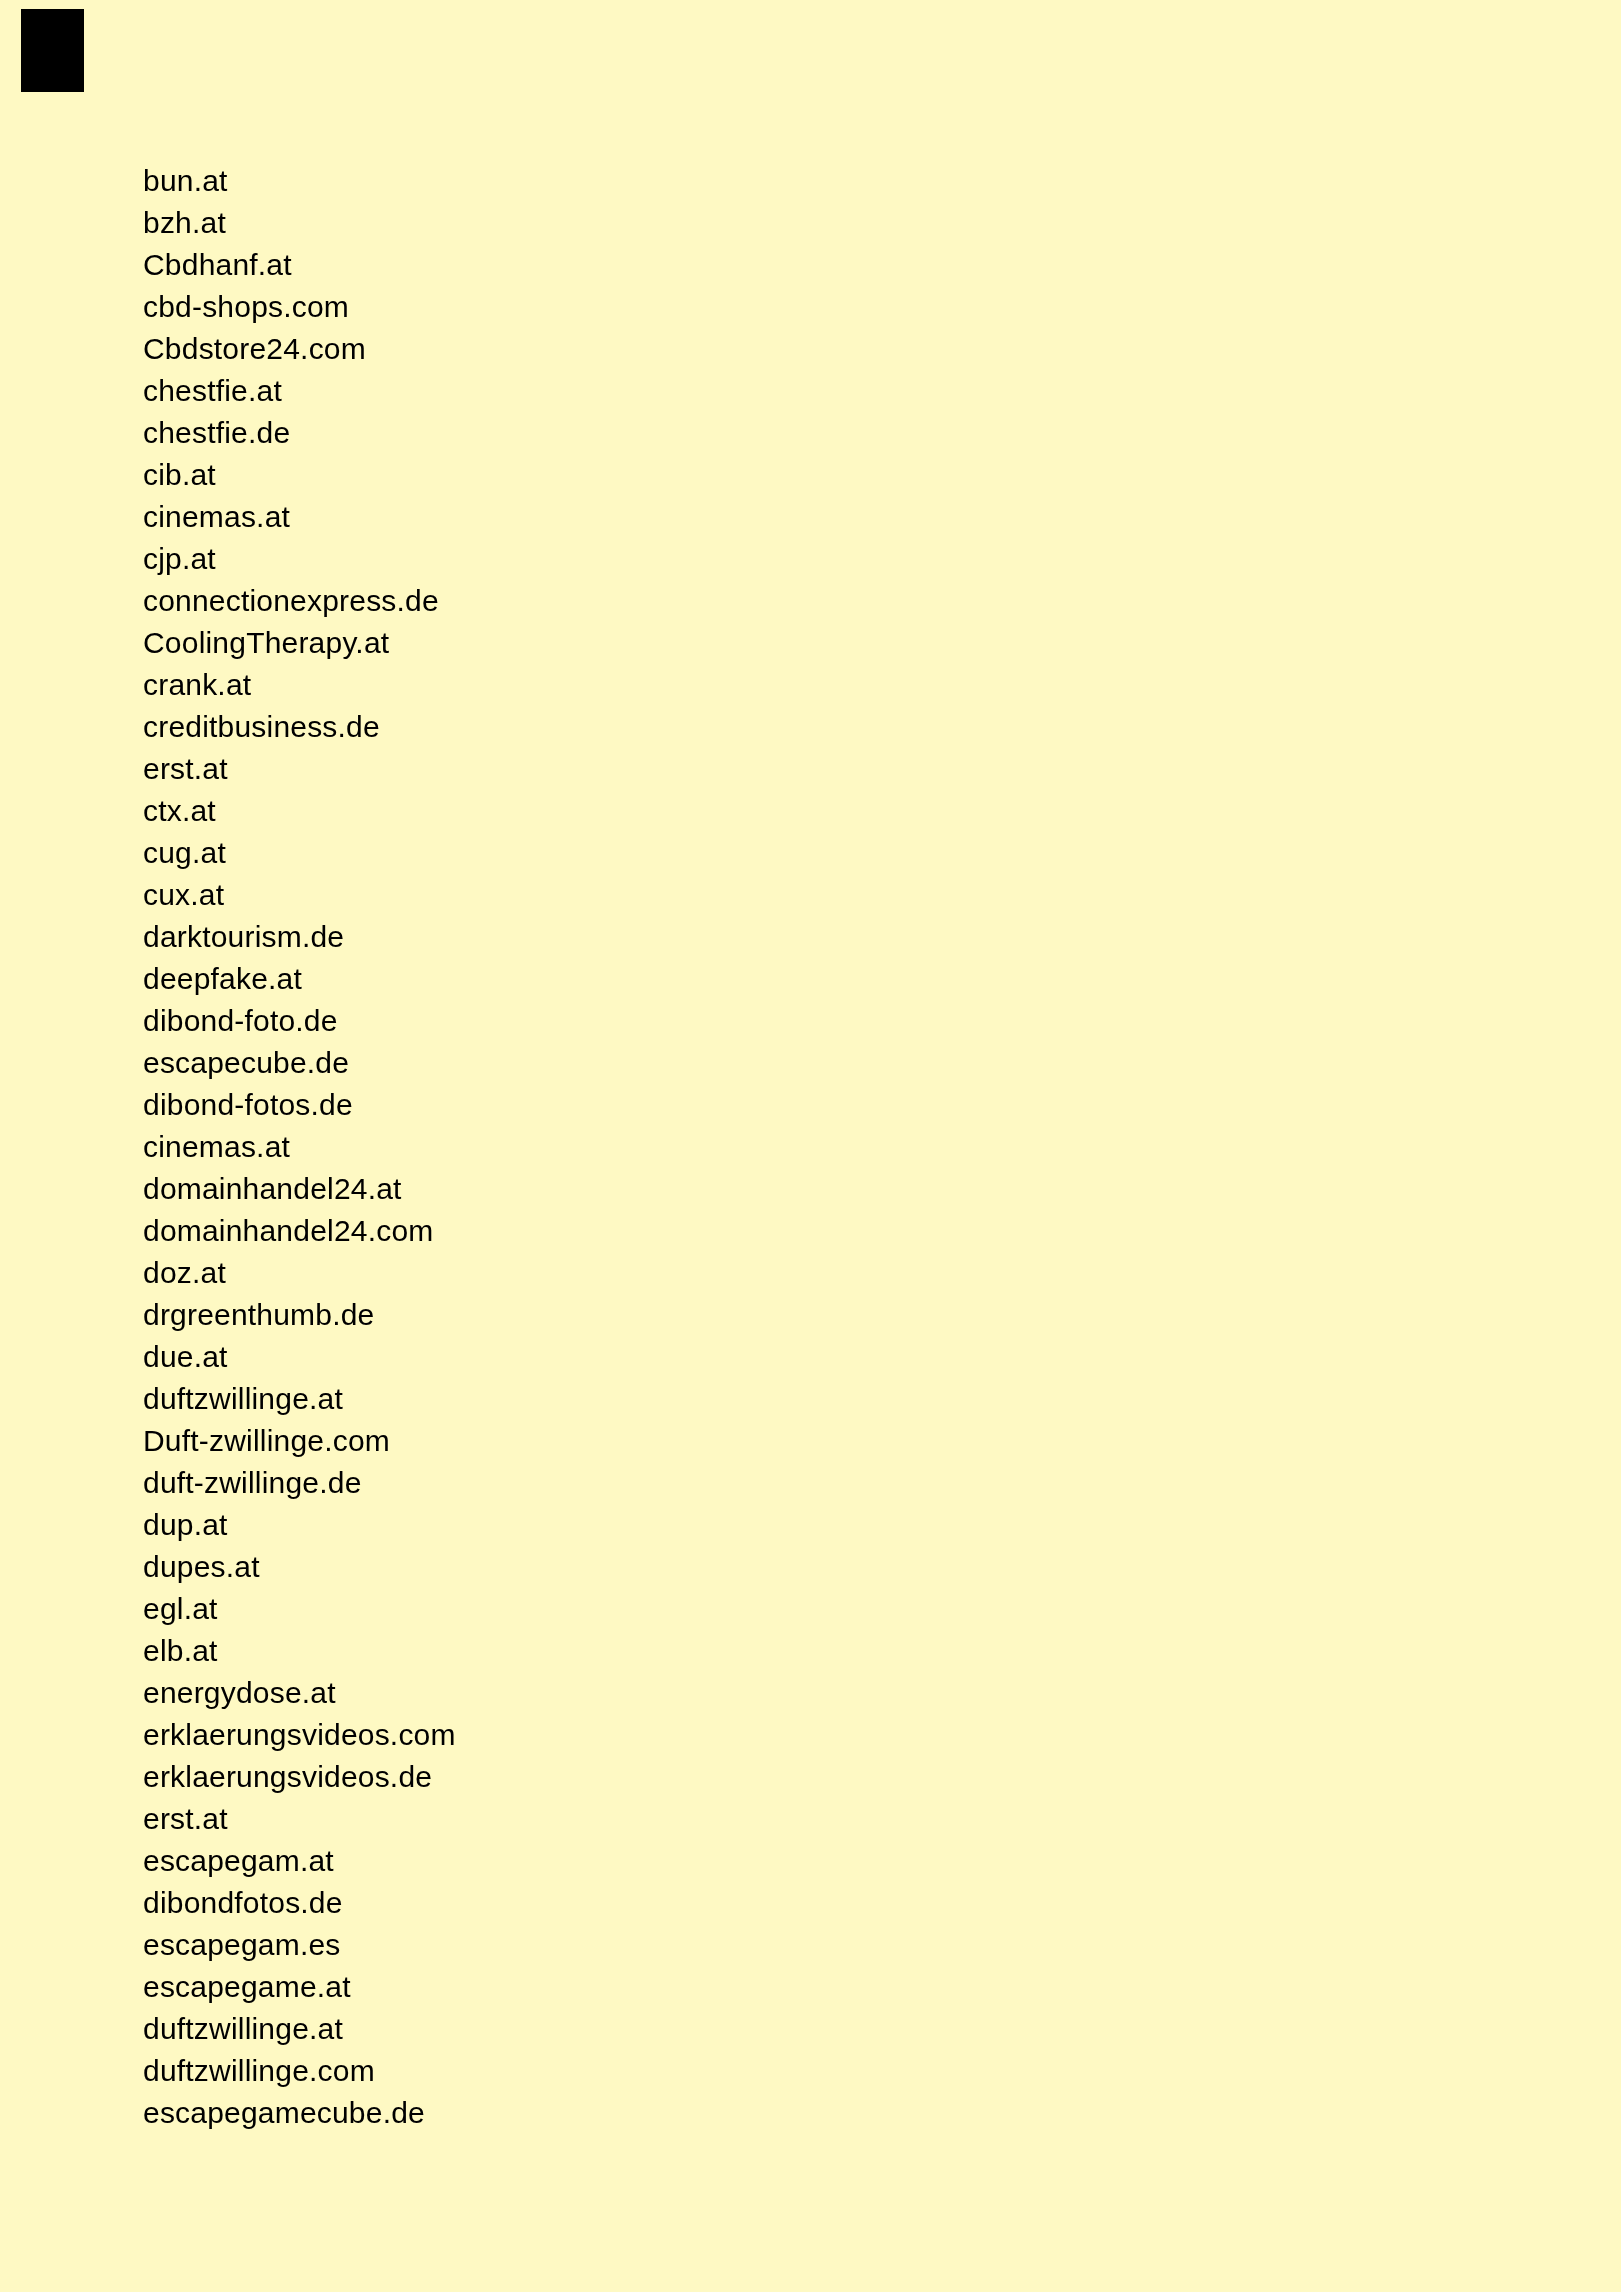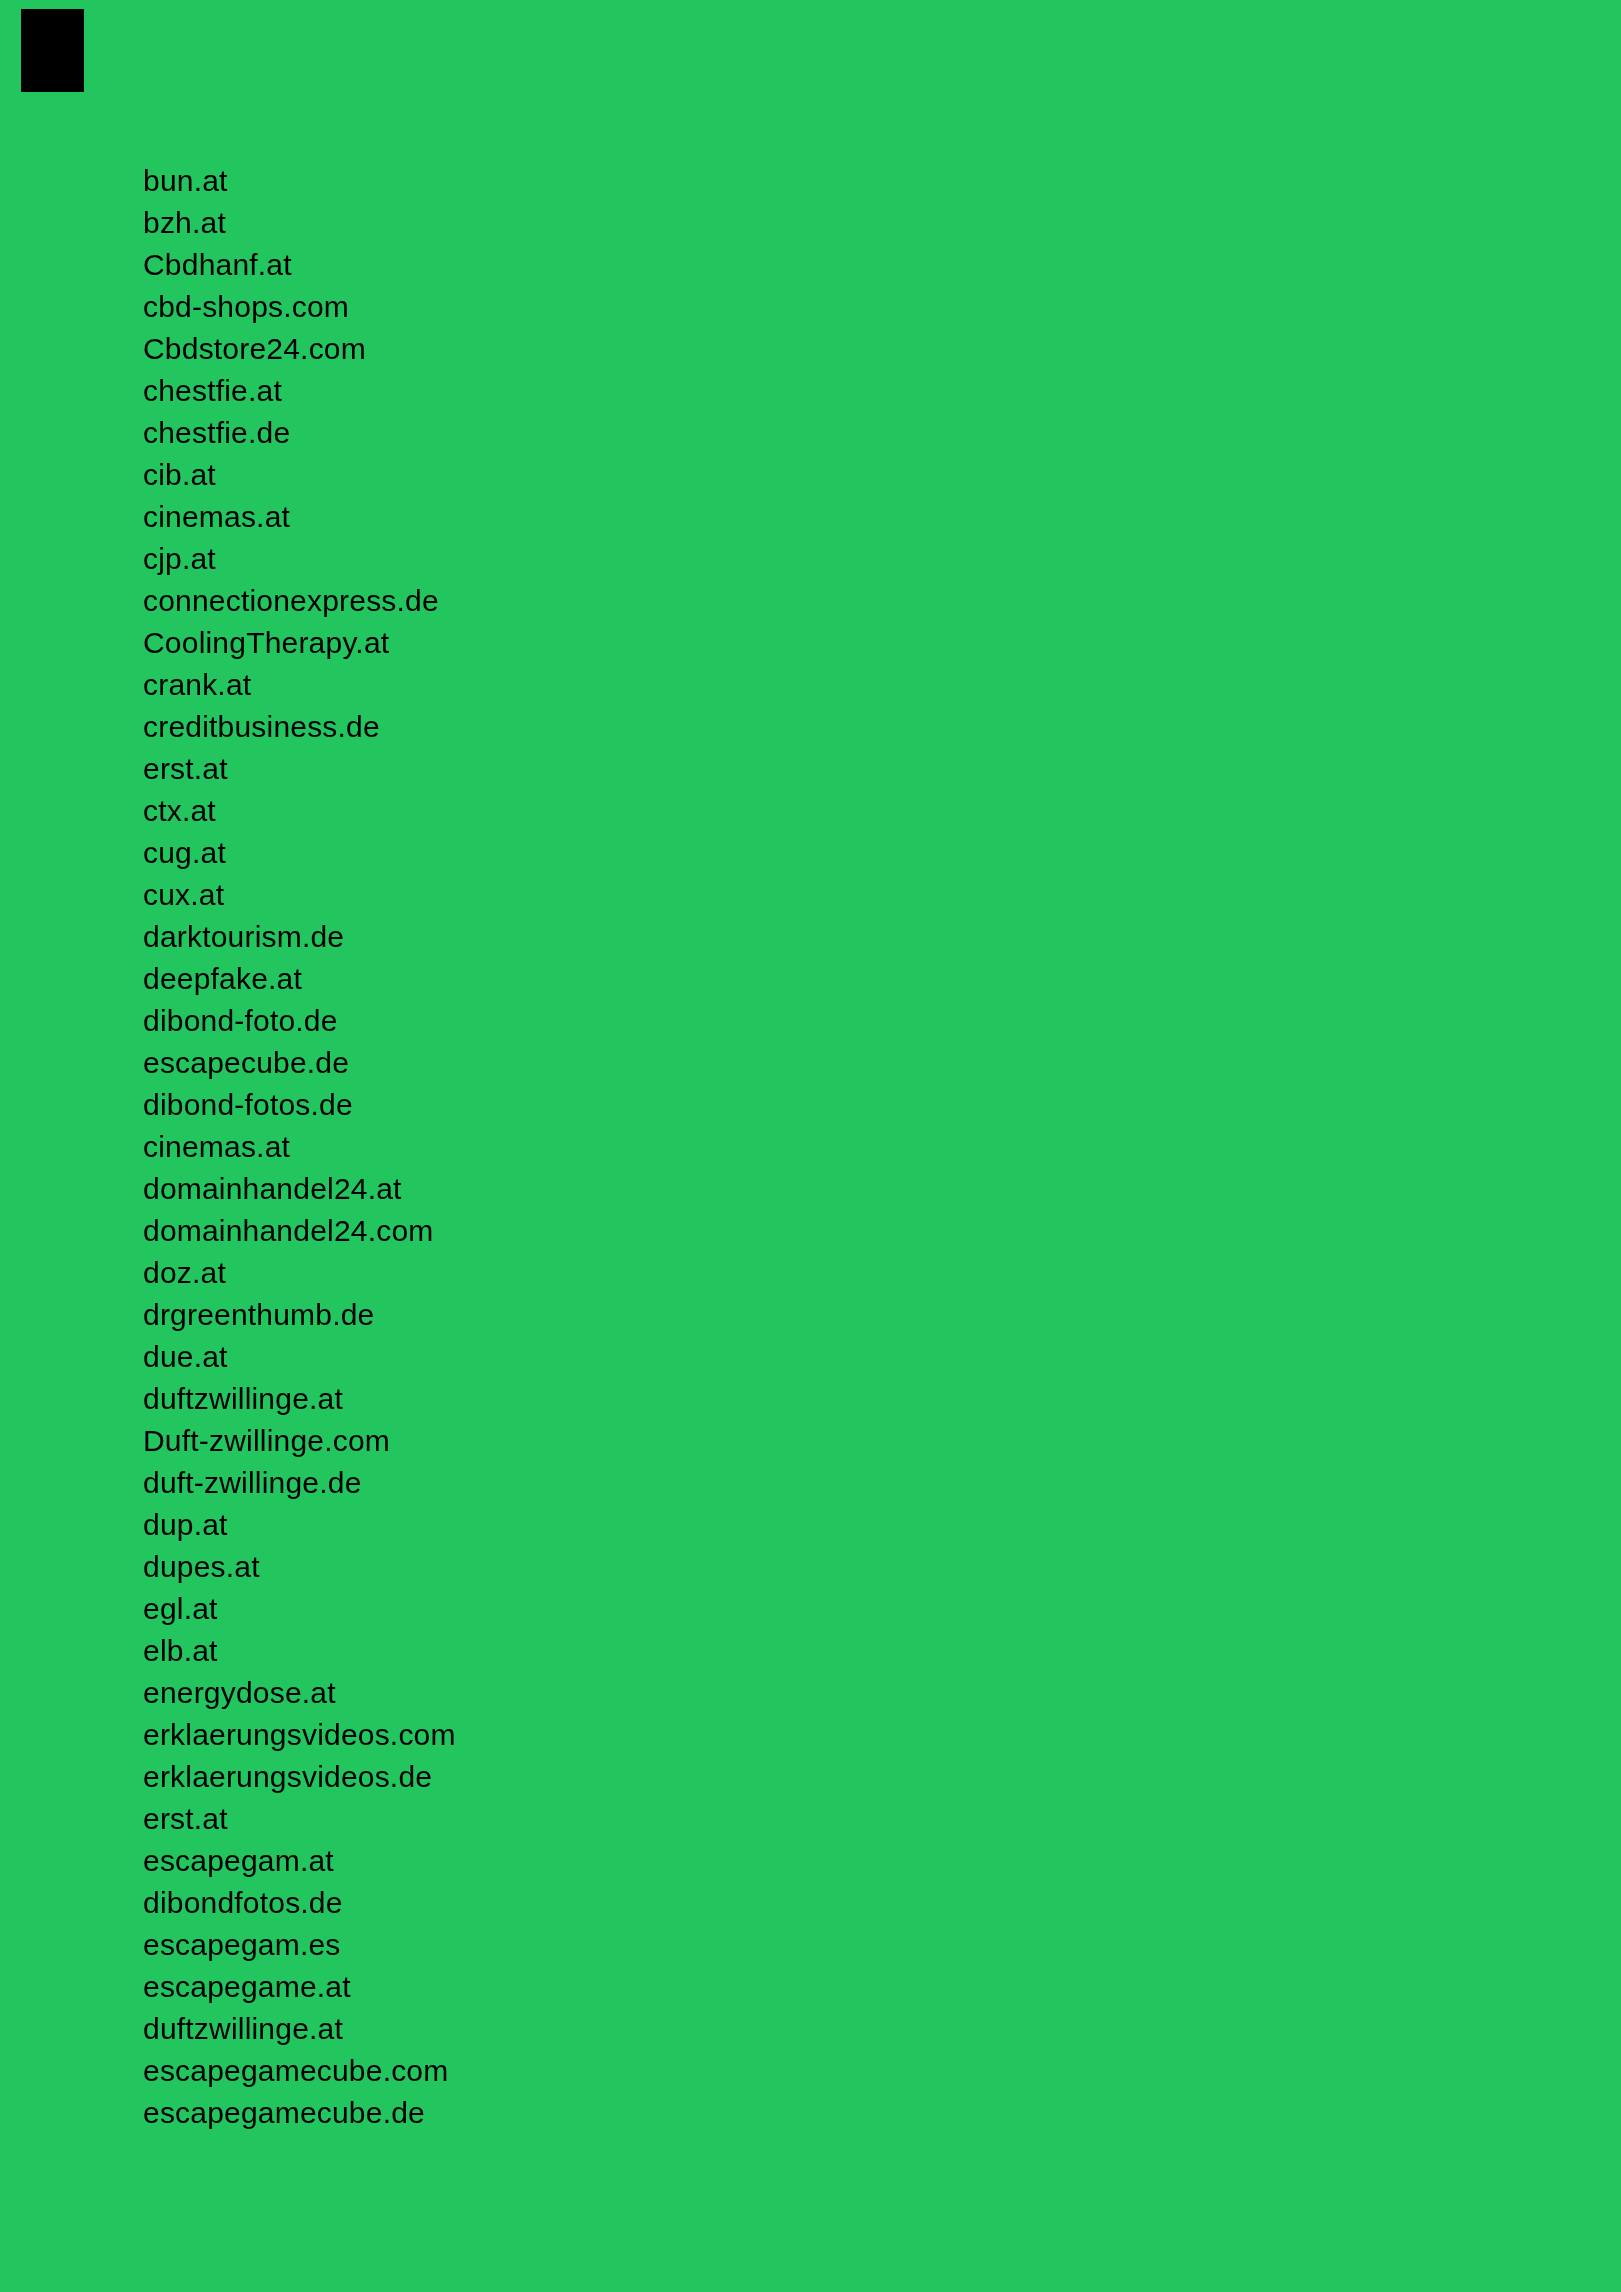--- a/index.html
+++ b/index.html
@@ -4,21 +4,21 @@
 <style>
   html, body {
     margin: 0;
     padding: 0;
     background: #ffffff;
   }
   .page {
     position: relative;
     width: 1621px;
     height: 2293px;
-    background: #22c55e;
+    background: #fef9c3;
     overflow: hidden;
   }
   .redaction-mark {
     position: absolute;
     left: 20.6px;
     top: 8.8px;
     width: 63px;
     height: 83px;
     background: #000000;
   }
@@ -81,17 +81,17 @@
       <li class="domain-line">elb.at</li>
       <li class="domain-line">energydose.at</li>
       <li class="domain-line">erklaerungsvideos.com</li>
       <li class="domain-line">erklaerungsvideos.de</li>
       <li class="domain-line">erst.at</li>
       <li class="domain-line">escapegam.at</li>
       <li class="domain-line">dibondfotos.de</li>
       <li class="domain-line">escapegam.es</li>
       <li class="domain-line">escapegame.at</li>
       <li class="domain-line">duftzwillinge.at</li>
-      <li class="domain-line">escapegamecube.com</li>
+      <li class="domain-line">duftzwillinge.com</li>
       <li class="domain-line">escapegamecube.de</li>
     </ul>
 </div>
 
 
 </body></html>

